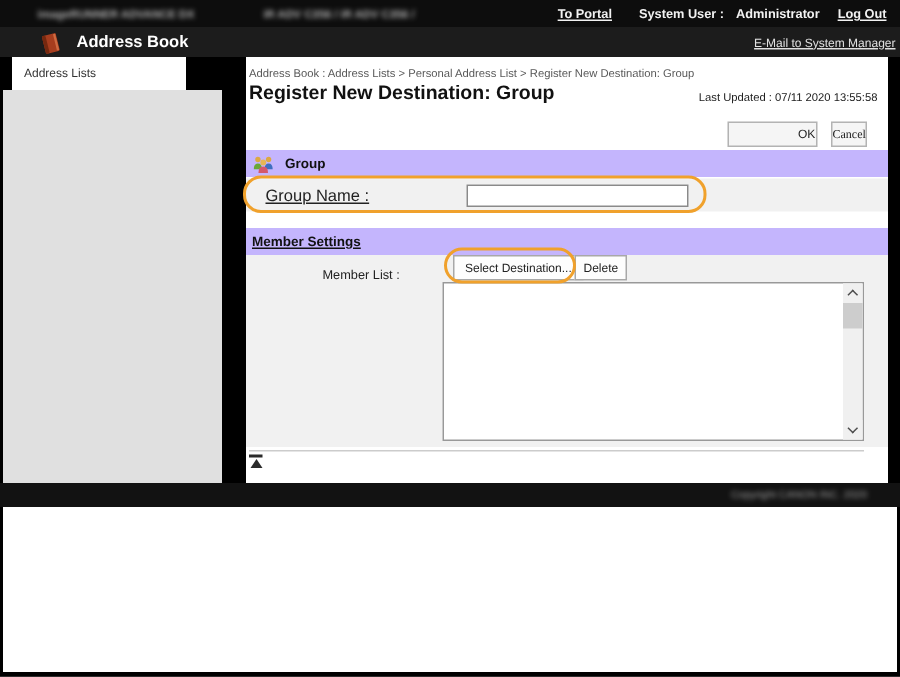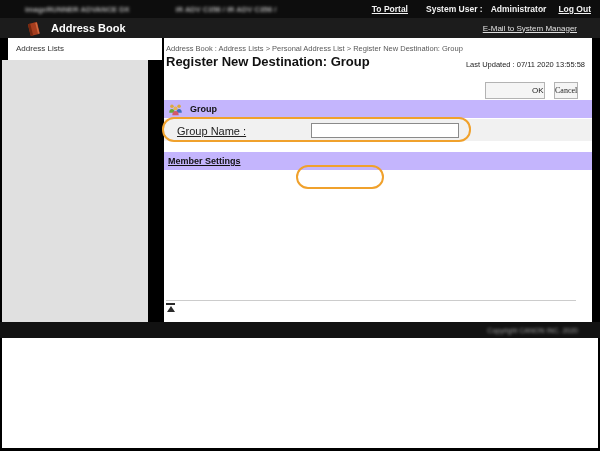--- a/index.html
+++ b/index.html
@@ -18,27 +18,27 @@
   .session { display:flex; align-items:flex-start; padding-right:9px; color:#f2f2f2; font-size:8.5px; font-weight:bold; }
   .session .lnk { text-decoration:underline; cursor:pointer; }
   .session .sep { width:18px; }
   .session .sp8 { width:8px; }
   .session .sp12 { width:12px; }
 
   .topbar2 { position:absolute; left:0; top:18px; width:600px; height:20px; background:#1c1c1c;
              display:flex; align-items:center; }
   .book-icon { width:18px; height:17px; margin-left:25px; display:inline-block; }
   .app-title { color:#ffffff; font-size:11px; font-weight:bold; margin-left:8px; }
-  .mail-link { margin-left:auto; margin-right:23px; color:#e0e0e0; font-size:8px; text-decoration:underline; cursor:pointer; }
+  .mail-link { margin-left:auto; margin-right:3px; color:#e0e0e0; font-size:8px; text-decoration:underline; cursor:pointer; }
 
   
   .bodyzone { position:absolute; left:0; top:38px; width:600px; height:284px; background:#000; }
 
   .sidebar { position:absolute; left:2px; top:0; width:146px; height:284px; }
-  .sidebar-item { position:absolute; left:6px; top:0; width:154px; height:22px; background:#ffffff;
+  .sidebar-item { position:absolute; left:6px; top:0; width:116px; height:22px; background:#ffffff;
                   color:#333; font-size:8px; line-height:22px; padding-left:8px; cursor:pointer; }
   .sidebar-rest { position:absolute; left:0; top:22px; width:146px; height:262px; background:#e0e0e0; }
 
   .content { position:absolute; left:164px; top:0; width:428px; height:284px; background:#ffffff; }
 
   .breadcrumb { position:absolute; left:2px; top:6px; font-size:7.5px; color:#595959; }
   .page-title { position:absolute; left:2px; top:16px; font-size:13px; font-weight:bold; color:#111; }
   .last-updated { position:absolute; right:7px; top:22px; font-size:7.5px; color:#222; }
 
   .btn { display:inline-block; background:#f5f5f5; border:1px solid #b3b3b3; color:#222;
@@ -163,20 +163,37 @@
 
       <div class="group-row">
         <span class="group-label">Group Name :</span>
         <input class="group-input" type="text" value="" style="">
       </div>
 
       <div class="section-header sh-member">
         <span class="section-title">Member Settings</span>
       </div>
 
+      <div class="member-body">
+        <span class="member-label">Member List :</span>
+        <span class="btn btn-select">Select Destination...</span>
+        <span class="btn btn-delete">Delete</span>
+
+        <div class="listbox">
+          <div class="vscroll">
+            <div class="scroll-btn scroll-up">
+                <span class="chev"></span>
+              </div>
+            <div class="scroll-thumb"></div>
+            <div class="scroll-btn scroll-down">
+                <span class="chev"></span>
+              </div>
+          </div>
+        </div>
+      </div>
 
       <div class="callout callout1"></div>
       <div class="callout callout2"></div>
 
       <div class="divider"></div>
       <div class="back-top"></div>
     </div>
   </div>
 
   <div class="footerbar">

